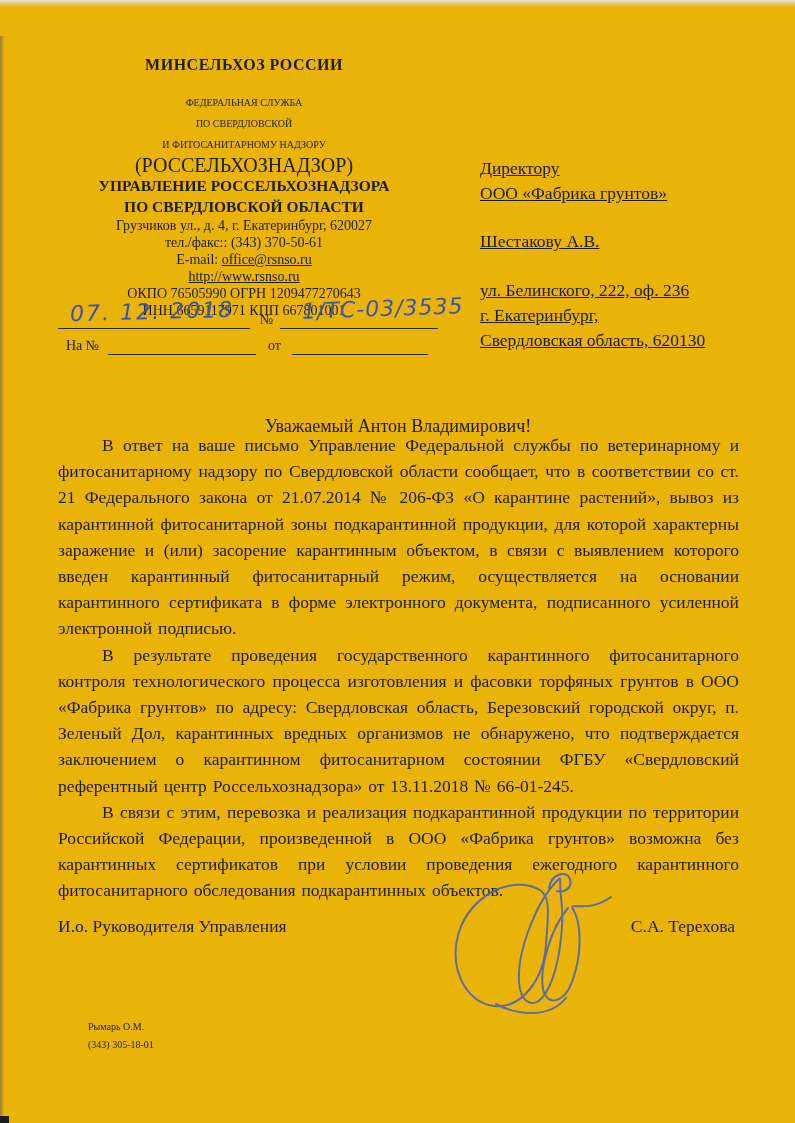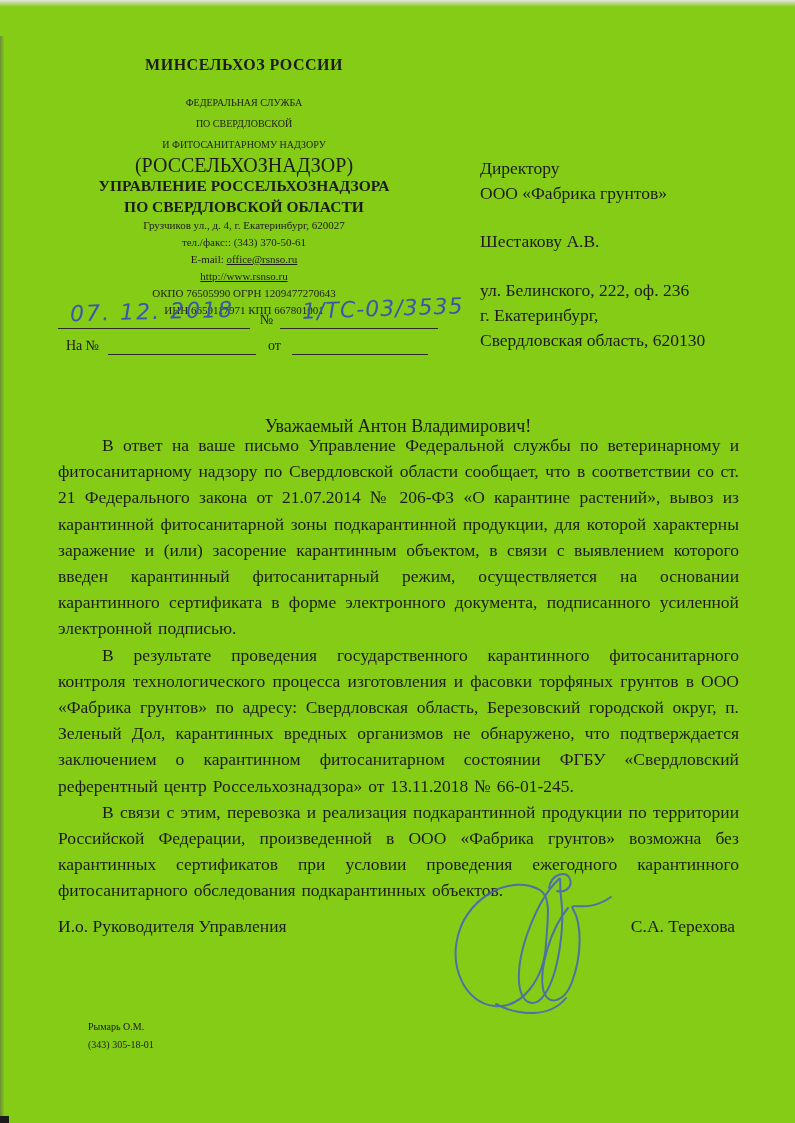--- a/index.html
+++ b/index.html
@@ -1,21 +1,21 @@
 <!DOCTYPE html>
 <html><head>
 <meta charset="utf-8">
 <style>
   html, body { margin: 0; padding: 0; background: #888; }
   .page {
     position: relative;
     width: 795px;
     height: 1123px;
     margin: 0 auto;
-    background: #84cc16;
+    background: #eab308;
     overflow: hidden;
     font-family: "Liberation Serif", serif;
     color: #1d1c1a;
   }
   
   .scan-edge-top {
     position: absolute; top: 0; left: 0; width: 100%; height: 7px;
     background: linear-gradient(180deg, #e6e5e1, rgba(230,229,225,0));
   }
   .scan-edge-left {
@@ -28,21 +28,21 @@
   }
   
   .letterhead {
     position: absolute; left: 48px; top: 56px; width: 392px;
     text-align: center;
   }
   .lh-ministry { font-weight: bold; font-size: 16px; letter-spacing: 0.5px; margin-bottom: 18px; }
   .lh-service { font-weight: normal; font-size: 10px; line-height: 21px; }
   .lh-service-short { font-size: 20px; line-height: 20px; }
   .lh-dept { font-weight: bold; font-size: 15.5px; line-height: 21px; margin-bottom: 0; }
-  .lh-contact { font-size: 11px; line-height: 17px; text-align: center; }
+  .lh-contact { font-size: 14px; line-height: 17px; text-align: center; }
   .u { text-decoration: underline; }
   
   .ref-row {
     position: absolute; left: 56px; top: 300px; width: 380px; height: 34px;
   }
   .ref-line1 {
     position: absolute; left: 2px; top: 28px; width: 192px;
     border-bottom: 1.6px solid #2a2a28;
   }
   .ref-no {
@@ -69,21 +69,21 @@
     position: absolute; left: 66px; top: 336px; width: 360px; height: 22px;
     font-size: 14px;
   }
   .reply-label1 { position: absolute; left: 0; top: 2px; }
   .reply-line1 { position: absolute; left: 42px; top: 18px; width: 148px; border-bottom: 1.4px solid #2a2a28; }
   .reply-label2 { position: absolute; left: 202px; top: 2px; }
   .reply-line2 { position: absolute; left: 226px; top: 18px; width: 136px; border-bottom: 1.4px solid #2a2a28; }
   
   .recipient {
     position: absolute; left: 480px; top: 156px; width: 290px;
-    font-size: 17.5px; line-height: 25px;
+    font-size: 17.5px; line-height: 25px; text-decoration: underline;
   }
   .recipient .rec-name { margin-top: 23px; }
   .recipient .rec-addr { margin-top: 24px; }
   
   .salutation {
     position: absolute; left: 58px; top: 416px; width: 680px;
     text-align: center; font-size: 18px;
   }
   .body-text {
     position: absolute; left: 58px; top: 432px; width: 681px;

